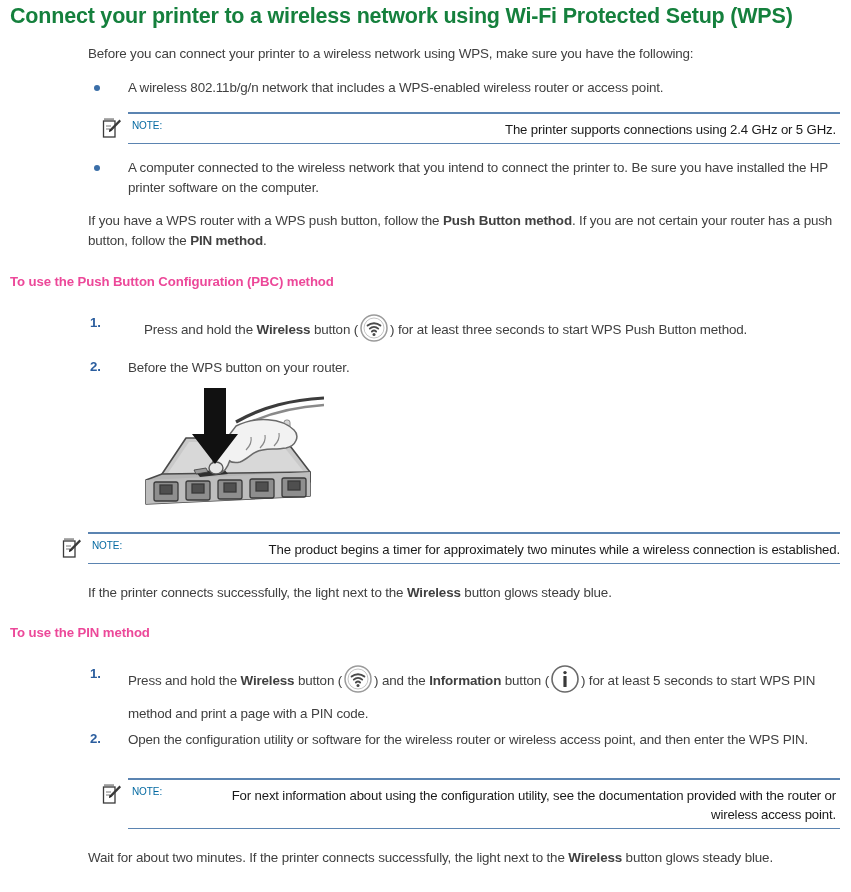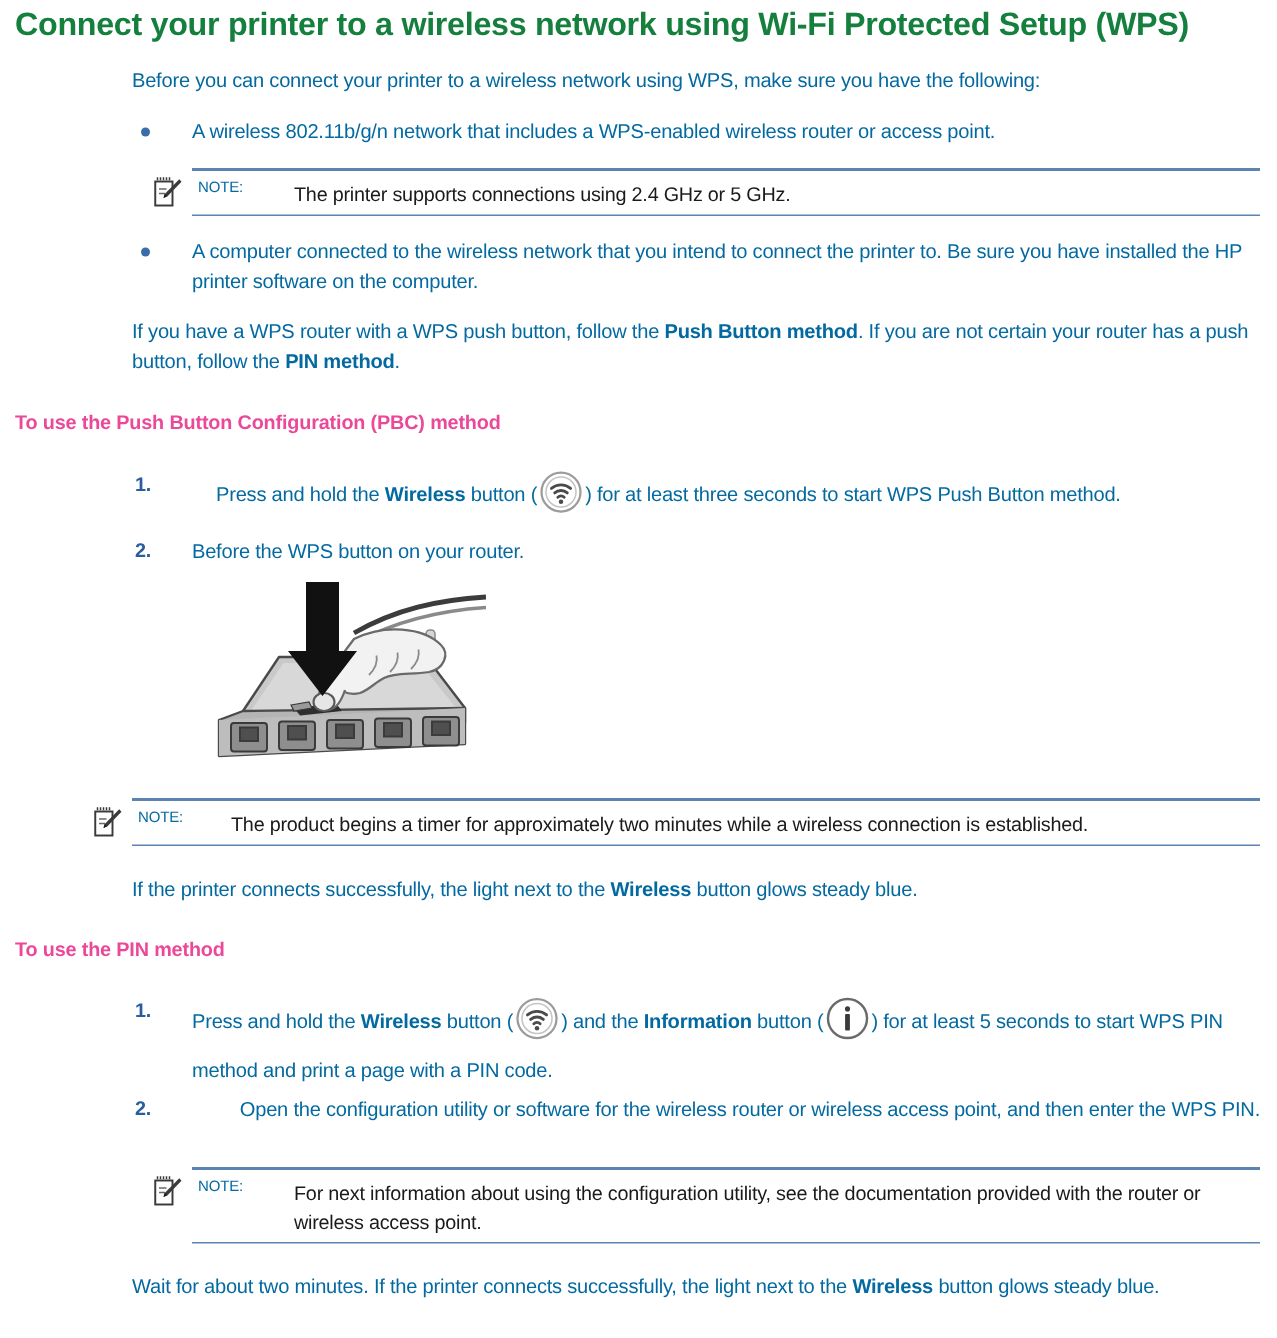--- a/index.html
+++ b/index.html
@@ -44,21 +44,21 @@
     letter-spacing: -0.1px;
     line-height: 18px;
     white-space: nowrap;
   }
 
   
   .para {
     position: absolute;
     font-size: 13.4px;
     line-height: 19.5px;
-    color: #0369a1;
+    color: #404040;
     letter-spacing: -0.15px;
   }
   .para b { font-weight: bold; }
 
   
   .bullet-dot {
     position: absolute;
     width: 6px;
     height: 6px;
     border-radius: 50%;
@@ -104,20 +104,21 @@
     left: 4px;
     top: 8px;
   }
   .note .note-text {
     position: absolute;
     font-size: 13.2px;
     line-height: 19px;
     color: #1a1a1a;
     letter-spacing: -0.15px;
     top: 8px;
+    text-align: right;
   }
 
   
   .btn-icon {
     display: inline-block;
     vertical-align: -9px;
     width: 30px;
     height: 30px;
     margin: 0 1px;
   }
@@ -251,21 +252,21 @@
         <path d="M12.9 18.5 A3.1 3.1 0 0 1 17.1 18.5" fill="none" stroke="#4a4a4a" stroke-width="1.9" stroke-linecap="round"></path>
         <circle cx="15" cy="21.5" r="1.5" fill="#4a4a4a"></circle>
       </svg><span>) and the </span><b>Information</b><span> button (</span><svg class="btn-icon" viewBox="0 0 30 30">
         <circle cx="15" cy="15" r="13" fill="none" stroke="#6a6a6a" stroke-width="1.6"></circle>
         <circle cx="15" cy="8.6" r="1.7" fill="#3a3a3a"></circle>
         <rect x="13.4" y="12" width="3.2" height="11" rx="0.6" fill="#3a3a3a"></rect>
       </svg><span>) for at least 5 seconds to start WPS PIN method and print a page with a PIN code.</span>
   </div>
 
   <div class="num" style="top:731px;">2.</div>
-  <div class="para" style="left:128px; top:730px; width:712px;text-align:right;">Open the configuration utility or software for the wireless router or wireless access point, and then enter the WPS PIN.</div>
+  <div class="para" style="left:128px; top:730px; width:712px;">Open the configuration utility or software for the wireless router or wireless access point, and then enter the WPS PIN.</div>
 
   <div class="note" style="left:128px; top:778px; width:712px; height:51px;">
     <div class="rule top" style="width:712px;"></div>
     <div class="rule bottom" style="width:712px;"></div>
     <svg class="note-icon" viewBox="0 0 20 22">
       <rect x="1.5" y="4" width="11.5" height="16" fill="#ffffff" stroke="#3a3a3a" stroke-width="1.3"></rect>
       <path d="M3 3.2 L3 1.2 M5 3.2 L5 1.2 M7 3.2 L7 1.2 M9 3.2 L9 1.2 M11 3.2 L11 1.2" stroke="#3a3a3a" stroke-width="1"></path>
       <path d="M4 9 L9 9 M4 12 L8 12" stroke="#6a6a6a" stroke-width="0.9"></path>
       <path d="M17.5 2.5 L19 4.2 L9.5 14 L7 15 L7.8 12.3 Z" fill="#3a3a3a"></path>
       <path d="M7 15 L7.8 12.3 L9.2 13.8 Z" fill="#1a1a1a"></path>

